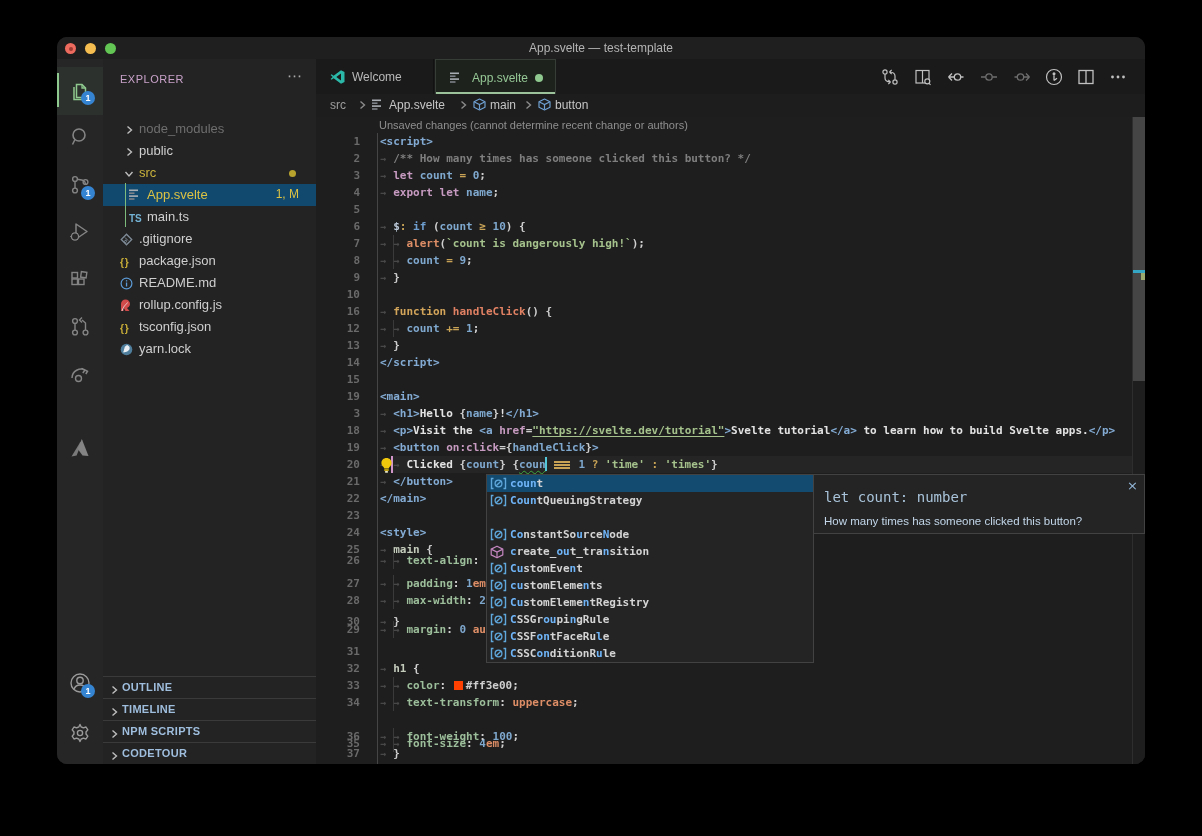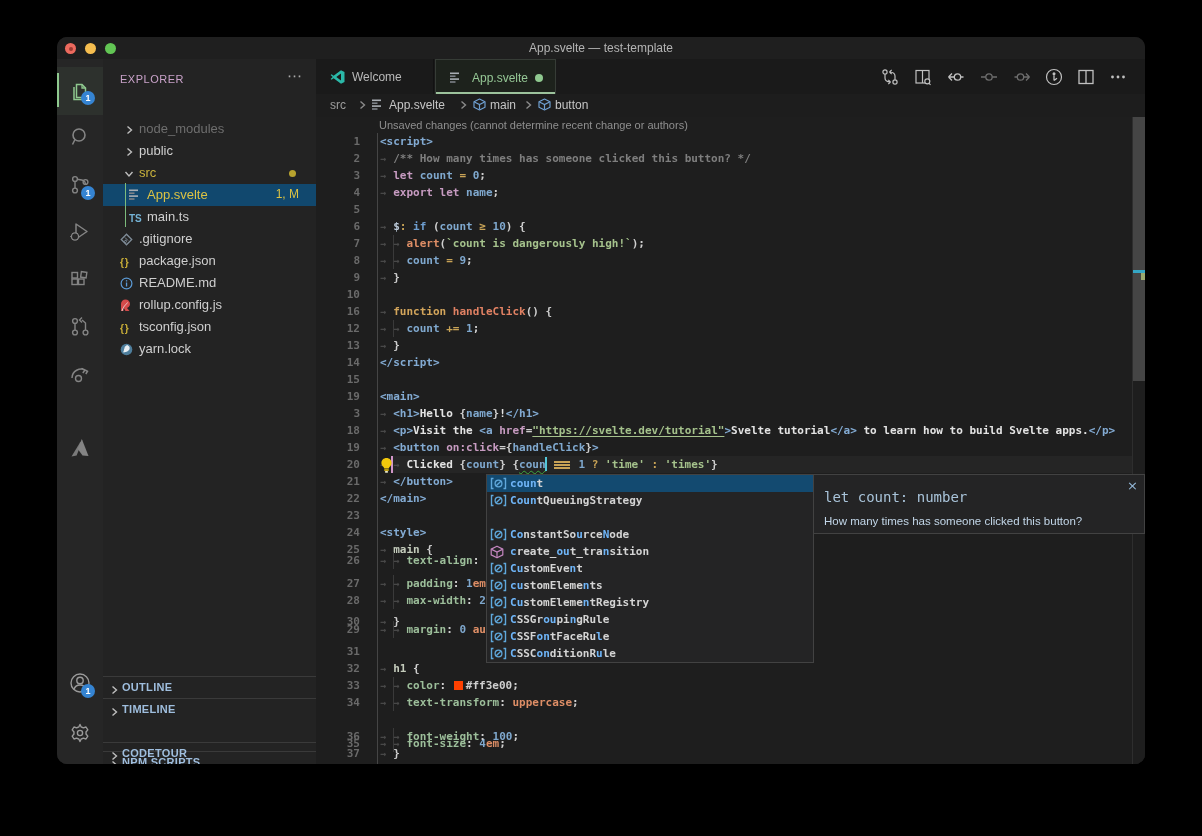--- a/index.html
+++ b/index.html
@@ -299,21 +299,21 @@
                 <path d="M4.5 2.5 L8.5 6 L4.5 9.5" fill="none" stroke="#bdbdbd" stroke-width="1.4"></path>
               </svg></span>
             <span class="lbl">OUTLINE</span>
           </div>
           <div class="sb-bottom" style="top: 639px;">
             <span class="chev"><svg width="12" height="12" viewBox="0 0 12 12">
                 <path d="M4.5 2.5 L8.5 6 L4.5 9.5" fill="none" stroke="#bdbdbd" stroke-width="1.4"></path>
               </svg></span>
             <span class="lbl">TIMELINE</span>
           </div>
-          <div class="sb-bottom" style="top: 692px;">
+          <div class="sb-bottom" style="top: 661px;">
             <span class="chev"><svg width="12" height="12" viewBox="0 0 12 12">
                 <path d="M4.5 2.5 L8.5 6 L4.5 9.5" fill="none" stroke="#bdbdbd" stroke-width="1.4"></path>
               </svg></span>
             <span class="lbl">NPM SCRIPTS</span>
           </div>
           <div class="sb-bottom" style="top: 683px;">
             <span class="chev"><svg width="12" height="12" viewBox="0 0 12 12">
                 <path d="M4.5 2.5 L8.5 6 L4.5 9.5" fill="none" stroke="#bdbdbd" stroke-width="1.4"></path>
               </svg></span>
             <span class="lbl">CODETOUR</span>

